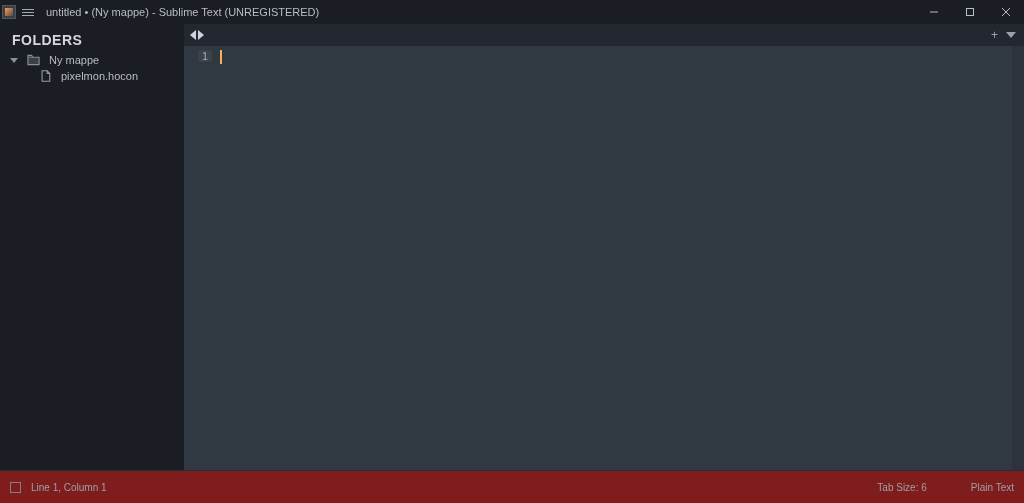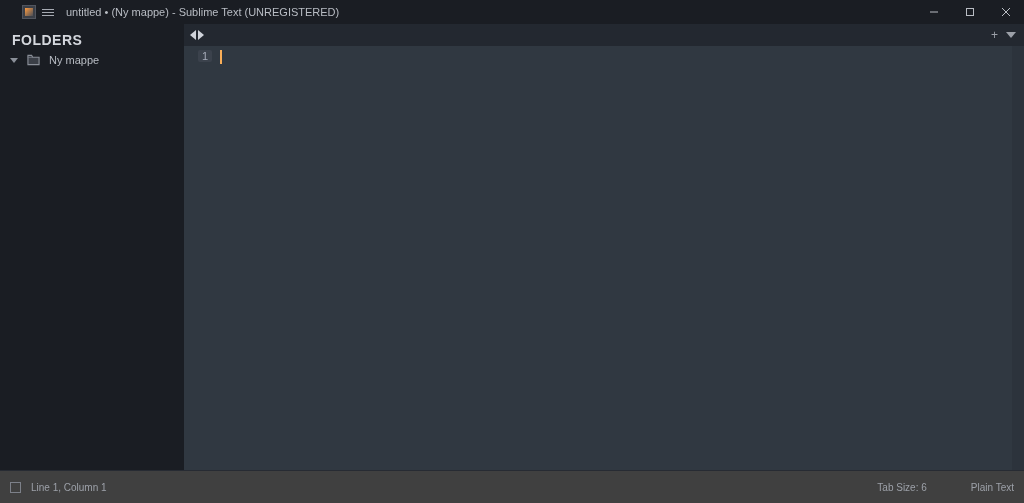--- a/index.html
+++ b/index.html
@@ -1,21 +1,21 @@
 <!DOCTYPE html>
 <html><head>
 <meta charset="utf-8">
 <style>
   * { margin:0; padding:0; box-sizing:border-box; font-family:"Segoe UI",Tahoma,sans-serif; }
   html,body { width:1024px; height:503px; overflow:hidden; background:#1a1d23; color:#c0c4cc; }
   .window { display:flex; flex-direction:column; width:100%; height:100%; }
 
   
   .titlebar { height:24px; background:#1a1d23; display:flex; align-items:center; font-size:11px; color:#b9bdc4; }
-  .titlebar-left { display:flex; align-items:center; gap:6px; padding-left:22px; }
+  .titlebar-left { display:flex; align-items:center; gap:6px; padding-left:2px; }
   .app-icon { width:14px; height:14px; background:#3b3f47; border:1px solid #51555e; display:flex; align-items:center; justify-content:center; }
   .app-icon-inner { width:8px; height:8px; background:linear-gradient(135deg,#ff9b3f,#4b4f58); }
   .ham-icon { display:inline-flex; flex-direction:column; gap:2px; }
   .ham-icon span { display:block; width:12px; height:1px; background:#a6aab2; }
   .title-text { margin-left:6px; white-space:nowrap; }
   .titlebar-right { margin-left:auto; display:flex; }
   .win-btn { width:36px; height:24px; display:flex; align-items:center; justify-content:center; color:#b9bdc4; }
   .win-btn svg { width:10px; height:10px; }
 
   
@@ -44,21 +44,21 @@
   .menu-down-ic { width:0; height:0; border-left:5px solid transparent; border-right:5px solid transparent; border-top:6px solid #9ca0a8; }
 
   .editor { flex:1; display:flex; position:relative; min-height:0; }
   .gutter { width:36px; background:#303841; text-align:right; padding:4px 8px 0 0; font-size:11px; color:#a7adba; font-family:Consolas,monospace; }
   .gutter .ln { background:#3b424c; border-radius:2px; padding:0 4px; display:inline-block; }
   .text-area { flex:1; background:#303841; position:relative; font-family:Consolas,monospace; font-size:12px; padding-top:4px; }
   .cursor { position:absolute; top:4px; left:0; width:2px; height:14px; background:#f9ae58; }
   .scrollbar { width:12px; background:#2c333c; }
 
   
-  .statusbar { height:20px; background:#404040; border-top:1px solid #272b33; display:flex; align-items:center; font-size:10px; color:#9ca0a8; padding:16px 10px; gap:10px; }
+  .statusbar { height:20px; background:#7f1d1d; border-top:1px solid #272b33; display:flex; align-items:center; font-size:10px; color:#9ca0a8; padding:16px 10px; gap:10px; }
   .statusbar .sb-icon { width:11px; height:11px; border:1px solid #7c8089; }
   .statusbar .spacer { flex:1; }
 </style>
 </head>
 <body>
 
 <div class="window">
 
   <div class="titlebar">
     <div class="titlebar-left">
@@ -100,20 +100,28 @@
       <div class="tree-row">
         <span class="arrow-down"></span>
         <svg class="folder-svg" viewBox="0 0 14 12">
           <path class="ff" d="M1 3 L1 11 L13 11 L13 3 Z"></path>
           <path class="ff" d="M1 3 L1 1 L5 1 L6 3"></path>
         </svg>
         <span class="tree-label">Ny mappe</span>
       </div>
 
 
+      <div class="tree-row">
+        <span class="tree-indent" style="width:20px"></span>
+        <svg class="file-svg" viewBox="0 0 12 14">
+          <path d="M2 1 L8 1 L11 4 L11 13 L2 13 Z"></path>
+          <polyline points="8,1 8,4 11,4"></polyline>
+        </svg>
+        <span class="tree-label">pixelmon.hocon</span>
+      </div>
     </div>
 
     <div class="editor-col">
 
       <div class="tabstrip">
         <div class="nav-arrows">
           <div class="na na-left"></div>
           <div class="na na-right"></div>
         </div>
         <div class="tabstrip-right">

